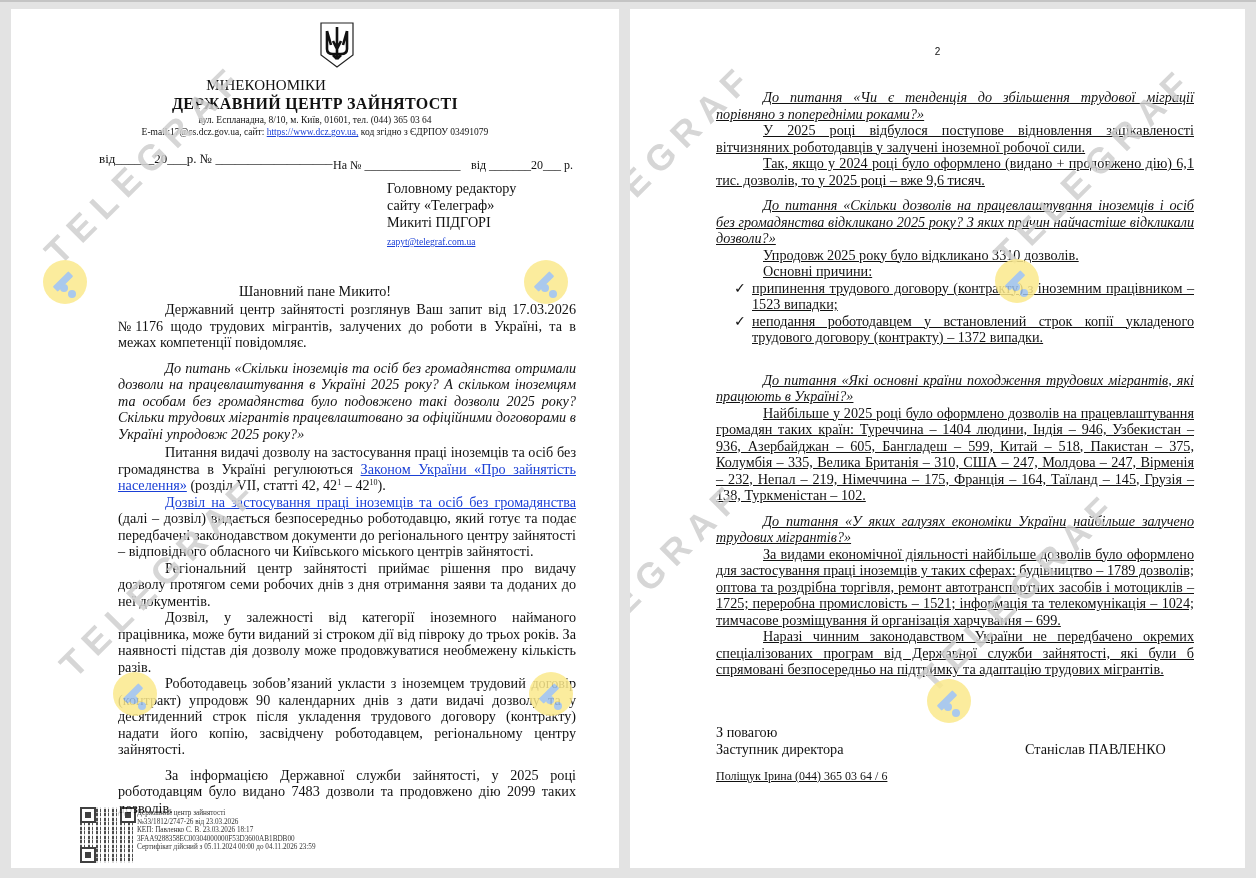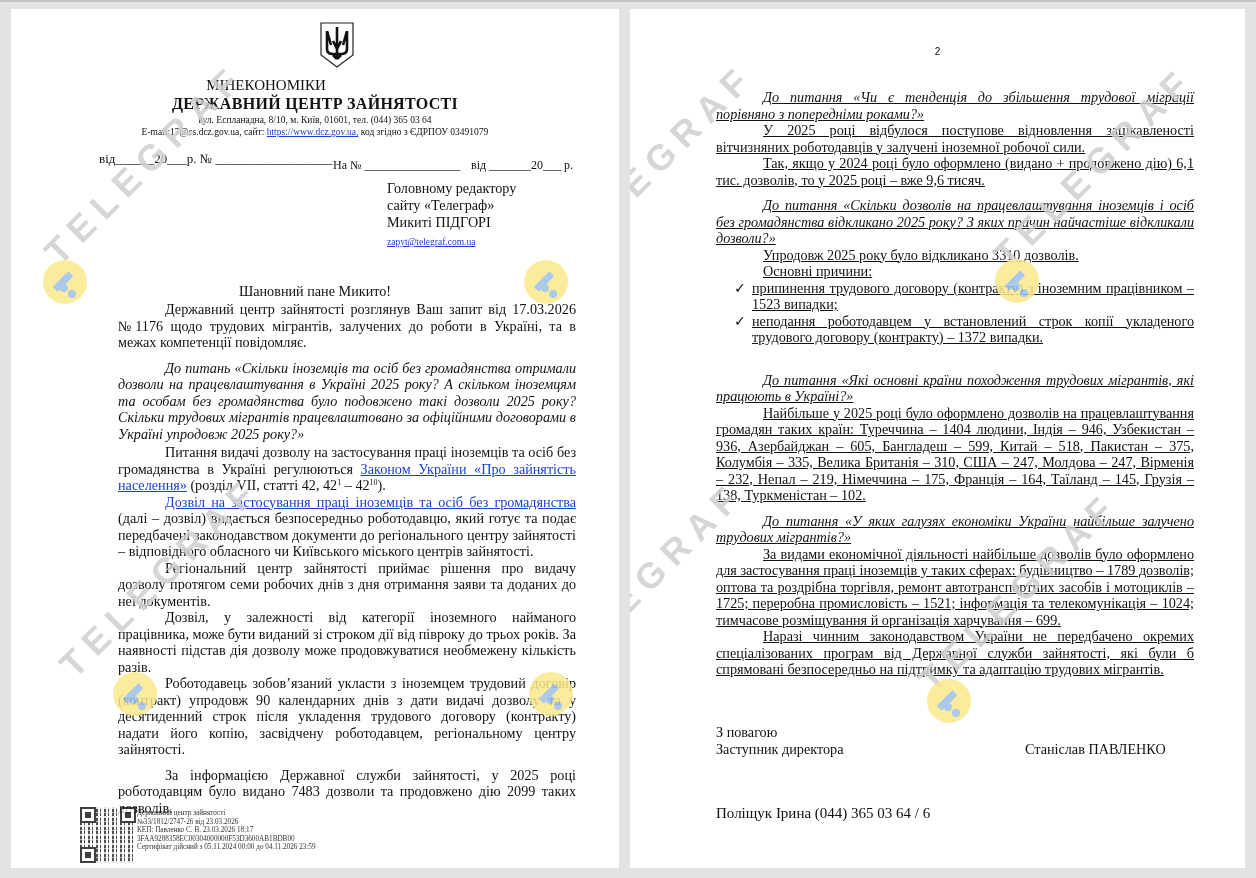--- a/index.html
+++ b/index.html
@@ -142,21 +142,21 @@
       <p class="body ind it" style="margin-top:9px;">До питання «У яких галузях економіки України найбільше залучено трудових мігрантів?»</p>
       <p class="body ind">За видами економічної діяльності найбільше дозволів було оформлено для застосування праці іноземців у таких сферах: будівництво – 1789 дозволів; оптова та роздрібна торгівля, ремонт автотранспортних засобів і мотоциклів – 1725; переробна промисловість – 1521; інформація та телекомунікація – 1024; тимчасове розміщування й організація харчування – 699.</p>
       <p class="body ind">Наразі чинним законодавством України не передбачено окремих спеціалізованих програм від Державної служби зайнятості, які були б спрямовані безпосередньо на підтримку та адаптацію трудових мігрантів.</p>
     </div>
 
     <div class="abs" style="left:86px;top:715px;font-size:14.2px;line-height:17px;">
       <div>З повагою</div>
       <div>Заступник директора</div>
     </div>
     <div class="abs" style="left:395px;top:732px;font-size:14.2px;line-height:17px;">Станіслав ПАВЛЕНКО</div>
-    <div class="abs" style="left:86px;top:796px;font-size:15px;">Поліщук Ірина (044) 365 03 64 / 6</div>
+    <div class="abs" style="left:86px;top:760px;font-size:12px;text-decoration:underline;">Поліщук Ірина (044) 365 03 64 / 6</div>
   </div>
 
   <div class="wm" style="left:0;top:0;width:615px;height:859px;">
     <div class="wm-text" style="left:-55px;top:222px;">TELEGRAF</div>
     <div class="wm-text" style="left:385px;top:225px;">TELEGRAF</div>
 
     <div class="wm-logo" style="left:365px;top:250px;">
         <div class="bar"></div>
         <div class="d1"></div>
         <div class="d2"></div>

